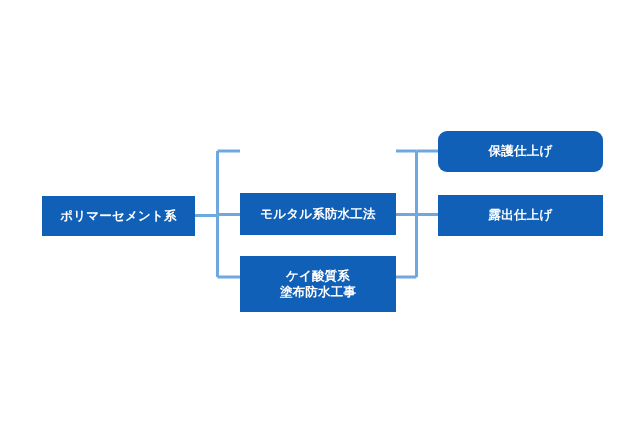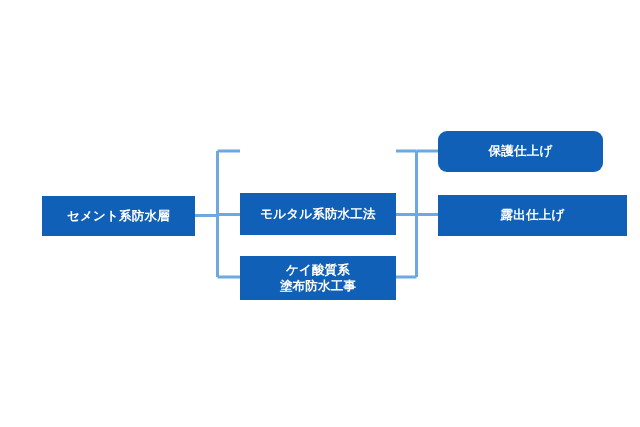--- a/index.html
+++ b/index.html
@@ -62,34 +62,34 @@
   #node-mortar {
     left: 240px;
     top: 193px;
     width: 156px;
     height: 42px;
   }
   #node-silicate {
     left: 240px;
     top: 256px;
     width: 156px;
-    height: 44px;
+    height: 56px;
   }
   
   #node-protected {
     left: 438px;
     top: 131px;
     width: 165px;
     height: 41px;
     border-radius: 9px;
   }
   #node-exposed {
     left: 438px;
     top: 195px;
-    width: 189px;
+    width: 165px;
     height: 41px;
   }
 </style>
 </head>
 <body>
 
 <div id="diagram-canvas">
 
   <svg class="connector-layer" viewBox="0 0 640 427" width="640" height="427" xmlns="http://www.w3.org/2000/svg">
     <g fill="none" stroke="#6da8e0" stroke-width="3" stroke-linecap="butt" stroke-linejoin="miter">
@@ -112,21 +112,21 @@
 
       <path d="M 416.5 151 L 416.5 277"></path>
 
       <path d="M 416.5 151 L 438 151"></path>
 
       <path d="M 416.5 214.5 L 438 214.5"></path>
     </g>
   </svg>
 
   <div class="node-box" id="node-root">
-    <span class="node-label">セメント系防水層</span>
+    <span class="node-label">ポリマーセメント系</span>
   </div>
 
 
   <div class="node-box" id="node-mortar">
     <span class="node-label">モルタル系防水工法</span>
   </div>
 
   <div class="node-box" id="node-silicate">
     <span class="node-label">ケイ酸質系
 塗布防水工事</span>

